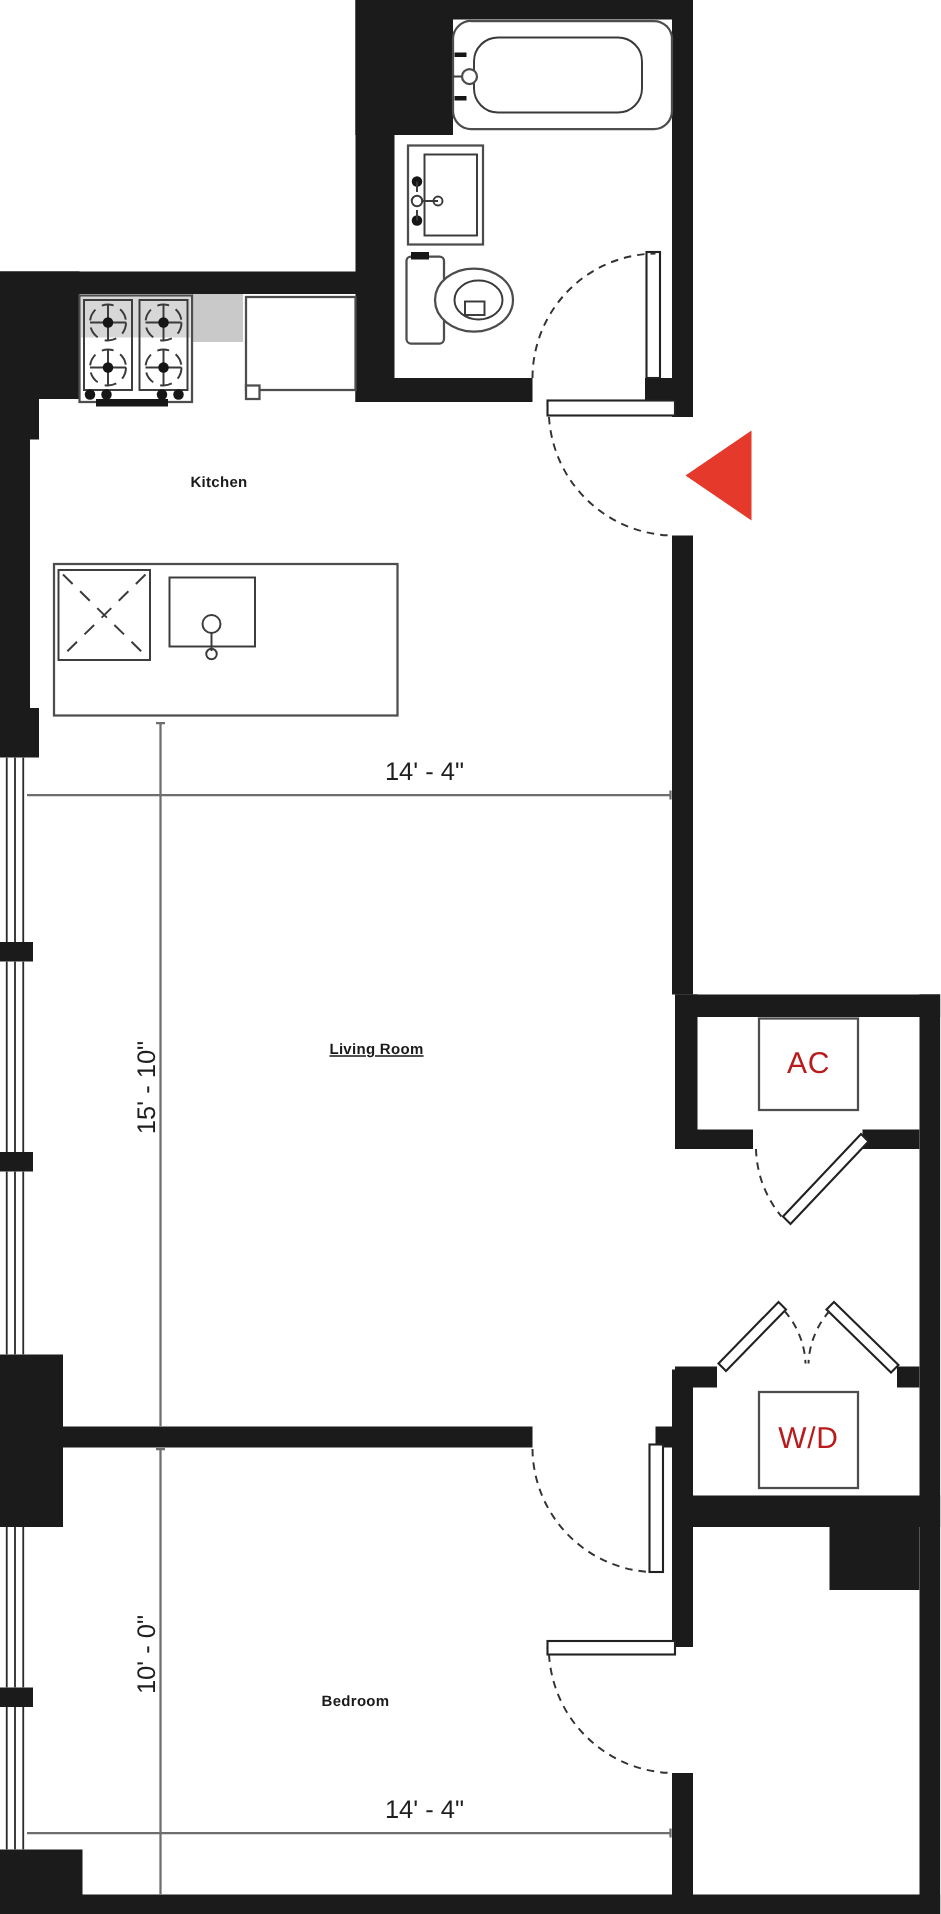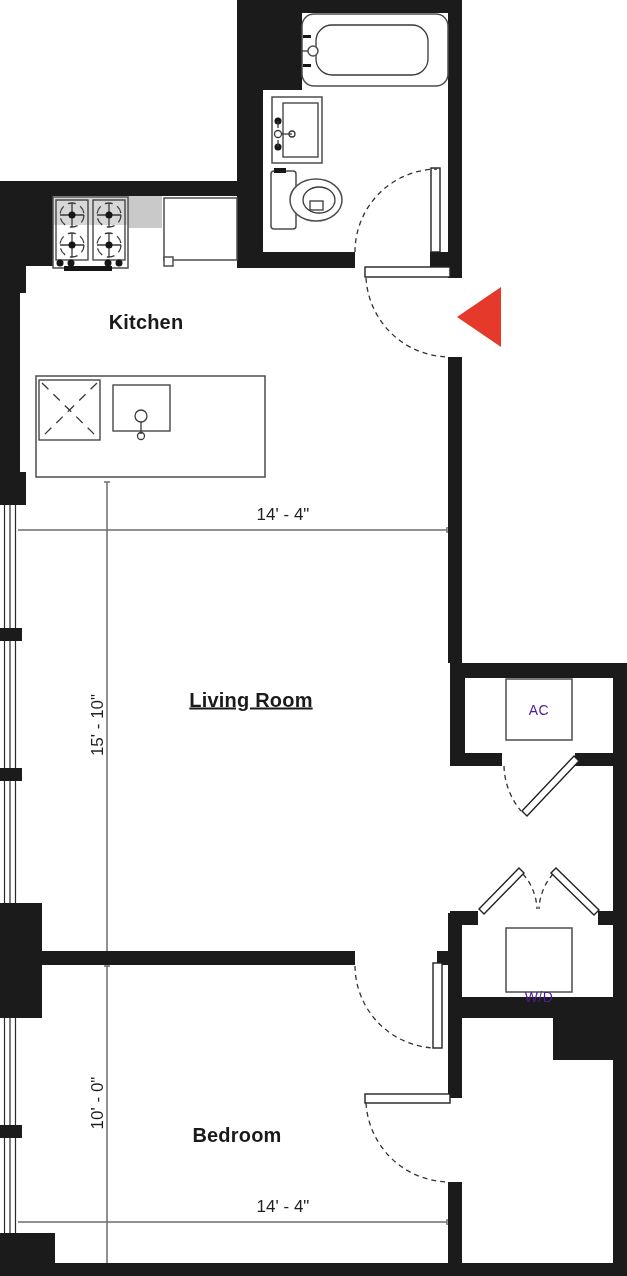--- a/index.html
+++ b/index.html
@@ -12,22 +12,22 @@
   .leaf{fill:#fff;stroke:#222;stroke-width:1.4;}
   .arc{fill:none;stroke:#333;stroke-width:1.3;stroke-dasharray:5 4;}
   .fx{fill:#fff;stroke:#4d4d4d;stroke-width:1.5;}
   .fx2{fill:none;stroke:#3a3a3a;stroke-width:1.3;}
   .fxd{fill:#161616;stroke:none;}
   .gray{fill:var(--counter-gray,#c9c9c9);stroke:none;}
   .dim{stroke:var(--dimension-line,#6e6e6e);stroke-width:1.5;fill:none;}
   .win{stroke:#2a2a2a;stroke-width:1.2;fill:none;}
   .arrow{fill:var(--entry-arrow-red,#e5392c);stroke:none;}
   .lbl{position:absolute;transform:translate(-50%,-50%);white-space:nowrap;color:#1a1a1a;}
-  .room-lbl{font-size:20px;font-weight:bold;letter-spacing:.2px;}
-  .unit-lbl{font-size:14px;color:#4c1d95;letter-spacing:.5px;}
+  .room-lbl{font-size:10px;font-weight:bold;letter-spacing:.2px;}
+  .unit-lbl{font-size:20px;color:#b91c1c;letter-spacing:.5px;}
   .dim-lbl{font-size:17px;color:#1f1f1f;}
   .dim-lbl.vert{transform:translate(-50%,-50%) rotate(-90deg);}
 </style>
 </head>
 <body>
 
 <div id="plan">
   <svg width="627" height="1276" viewBox="0 0 627 1276">
 
     <g>
@@ -191,21 +191,21 @@
   </svg>
 
   <div class="lbl room-lbl" style="left:146px;top:322px;">Kitchen</div>
 
   <div class="lbl room-lbl" style="left:251px;top:700px;text-decoration:underline;">Living Room</div>
 
   <div class="lbl room-lbl" style="left:237px;top:1111px;margin-top:24px;">Bedroom</div>
 
   <div class="lbl unit-lbl" style="left:539px;top:710px;">AC</div>
 
-  <div class="lbl unit-lbl" style="left:539px;top:960px;margin-top:37px;">W/D</div>
+  <div class="lbl unit-lbl" style="left:539px;top:960px;">W/D</div>
 
   <div class="lbl dim-lbl" style="left:283px;top:515px;">14' - 4"</div>
 
   <div class="lbl dim-lbl vert" style="left:98px;top:725px;">15' - 10"</div>
 
   <div class="lbl dim-lbl vert" style="left:98px;top:1103px;">10' - 0"</div>
 
   <div class="lbl dim-lbl" style="left:283px;top:1207px;">14' - 4"</div>
 </div>
 

